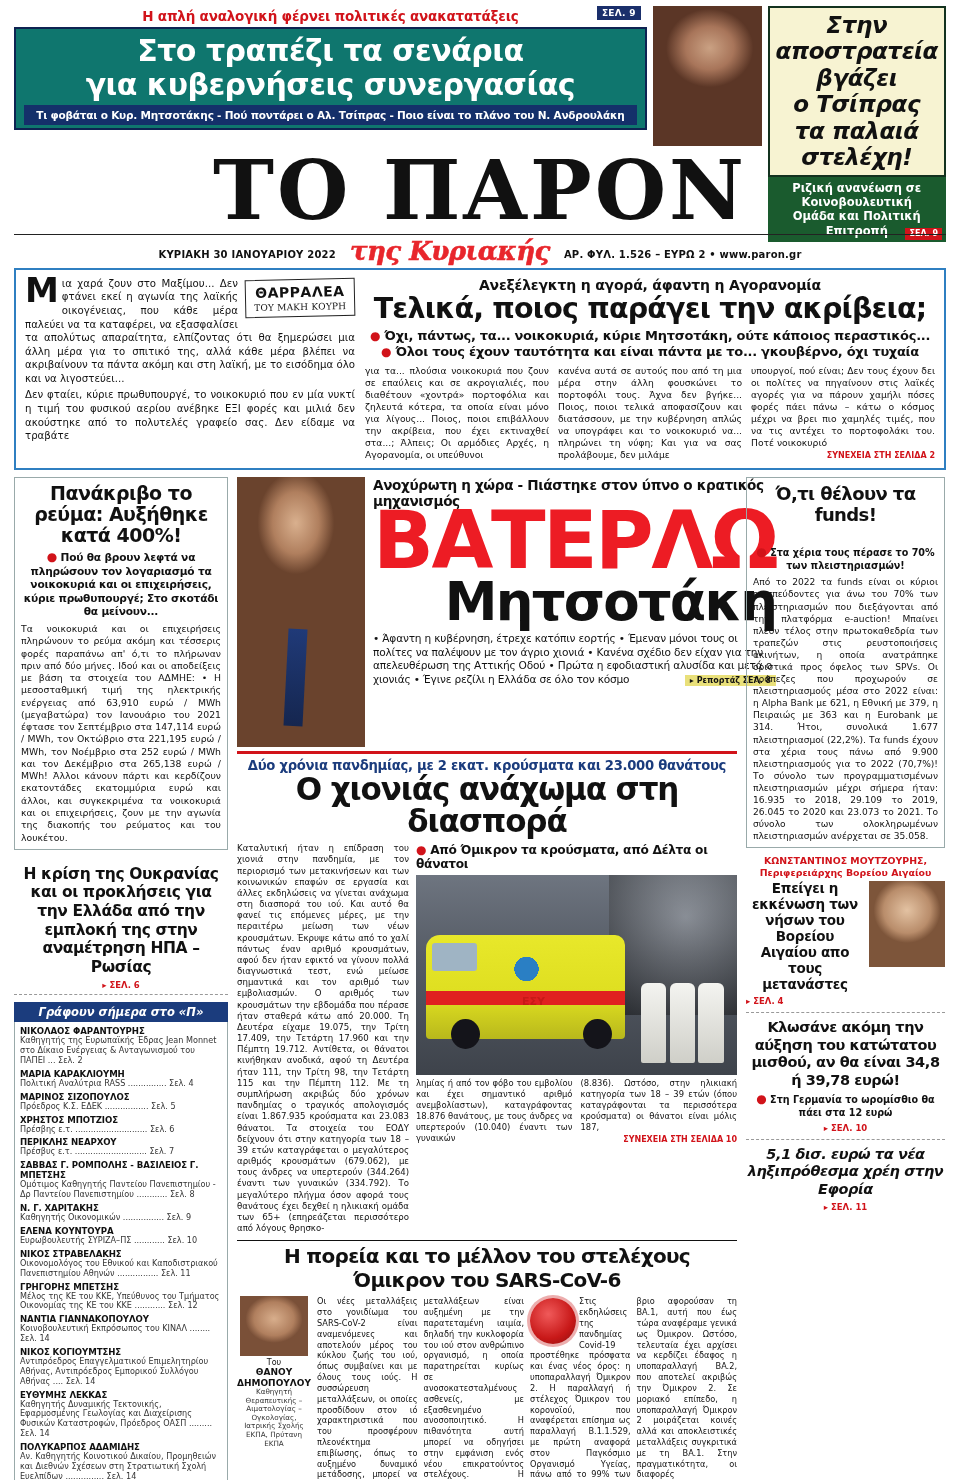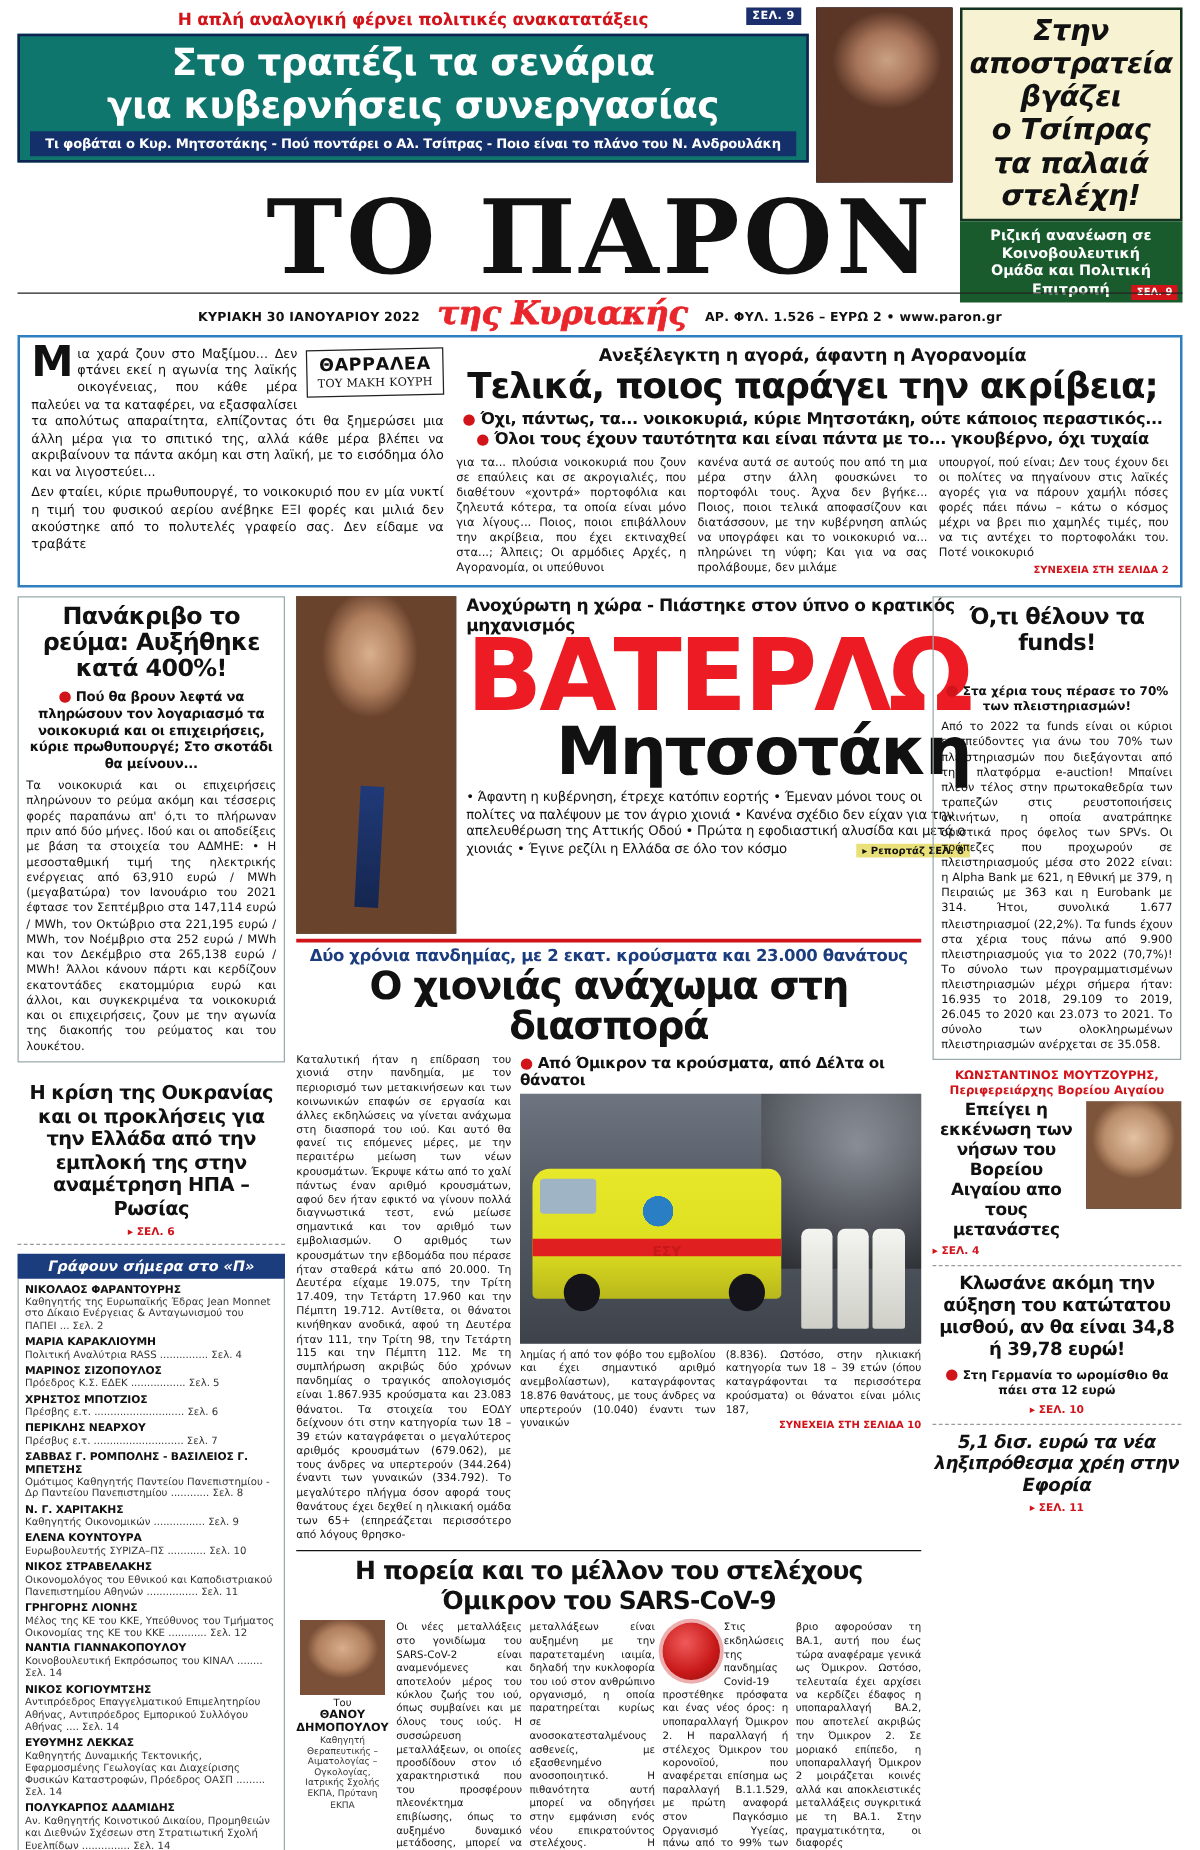--- a/index.html
+++ b/index.html
@@ -355,21 +355,21 @@
         </div>
         <div class="c-item">
           <div class="c-name">ΕΛΕΝΑ ΚΟΥΝΤΟΥΡΑ</div>
           <div class="c-role"><span>Ευρωβουλευτής ΣΥΡΙΖΑ–ΠΣ</span> ............ <span>Σελ. 10</span></div>
         </div>
         <div class="c-item">
           <div class="c-name">ΝΙΚΟΣ ΣΤΡΑΒΕΛΑΚΗΣ</div>
           <div class="c-role"><span>Οικονομολόγος του Εθνικού και Καποδιστριακού Πανεπιστημίου Αθηνών</span> ................ <span>Σελ. 11</span></div>
         </div>
         <div class="c-item">
-          <div class="c-name">ΓΡΗΓΟΡΗΣ ΛΙΟΝΗΣ</div>
+          <div class="c-name">ΓΡΗΓΟΡΗΣ ΜΠΕΤΣΗΣ</div>
           <div class="c-role"><span>Μέλος της ΚΕ του ΚΚΕ, Υπεύθυνος του Τμήματος Οικονομίας της ΚΕ του ΚΚΕ</span> ............ <span>Σελ. 12</span></div>
         </div>
         <div class="c-item">
           <div class="c-name">ΝΑΝΤΙΑ ΓΙΑΝΝΑΚΟΠΟΥΛΟΥ</div>
           <div class="c-role"><span>Κοινοβουλευτική Εκπρόσωπος του ΚΙΝΑΛ</span> ........ <span>Σελ. 14</span></div>
         </div>
         <div class="c-item">
           <div class="c-name">ΝΙΚΟΣ ΚΟΓΙΟΥΜΤΣΗΣ</div>
           <div class="c-role"><span>Αντιπρόεδρος Επαγγελματικού Επιμελητηρίου Αθήνας, Αντιπρόεδρος Εμπορικού Συλλόγου Αθήνας</span> .... <span>Σελ. 14</span></div>
         </div>
@@ -428,21 +428,21 @@
             <div>λημίας ή από τον φόβο του εμβολίου και έχει σημαντικό αριθμό ανεμβολίαστων), καταγράφοντας 18.876 θανάτους, με τους άνδρες να υπερτερούν (10.040) έναντι των γυναικών</div>
             <div>
               <div>(8.836). Ωστόσο, στην ηλικιακή κατηγορία των 18 – 39 ετών (όπου καταγράφονται τα περισσότερα κρούσματα) οι θάνατοι είναι μόλις 187,</div>
               <div class="cont">ΣΥΝΕΧΕΙΑ ΣΤΗ ΣΕΛΙΔΑ 10</div>
             </div>
           </div>
         </div>
       </div>
 
       <div class="omi-line"></div>
-      <div class="omi-head">Η πορεία και το μέλλον του στελέχους Όμικρον του SARS-CoV-9</div>
+      <div class="omi-head">Η πορεία και το μέλλον του στελέχους Όμικρον του SARS-CoV-6</div>
       <div class="omi-grid">
         <div class="omi-by">
           <div class="omi-face"></div>
           <div class="tou">Του</div>
           <div class="nm">ΘΑΝΟΥ ΔΗΜΟΠΟΥΛΟΥ</div>
           <div class="rl">Καθηγητή Θεραπευτικής – Αιματολογίας – Ογκολογίας, Ιατρικής Σχολής ΕΚΠΑ, Πρύτανη ΕΚΠΑ</div>
         </div>
         <div class="omi-col">Οι νέες μεταλλάξεις στο γονιδίωμα του SARS-CoV-2 είναι αναμενόμενες και αποτελούν μέρος του κύκλου ζωής του ιού, όπως συμβαίνει και με όλους τους ιούς. Η συσσώρευση μεταλλάξεων, οι οποίες προσδίδουν στον ιό χαρακτηριστικά που του προσφέρουν πλεονέκτημα επιβίωσης, όπως το αυξημένο δυναμικό μετάδοσης, μπορεί να οδηγήσει στην εμφάνιση ενός νέου επικρατούντος στελέχους. Η πιθανότητα εμφάνισης νέων</div>
         <div class="omi-col">μεταλλάξεων είναι αυξημένη με την παρατεταμένη ιαιμία, δηλαδή την κυκλοφορία του ιού στον ανθρώπινο οργανισμό, η οποία παρατηρείται κυρίως σε ανοσοκατεσταλμένους ασθενείς, με εξασθενημένο ανοσοποιητικό. Η πιθανότητα αυτή μπορεί να οδηγήσει στην εμφάνιση ενός νέου επικρατούντος στελέχους. Η πιθανότητα εμφάνισης νέων</div>
         <div class="omi-col">

